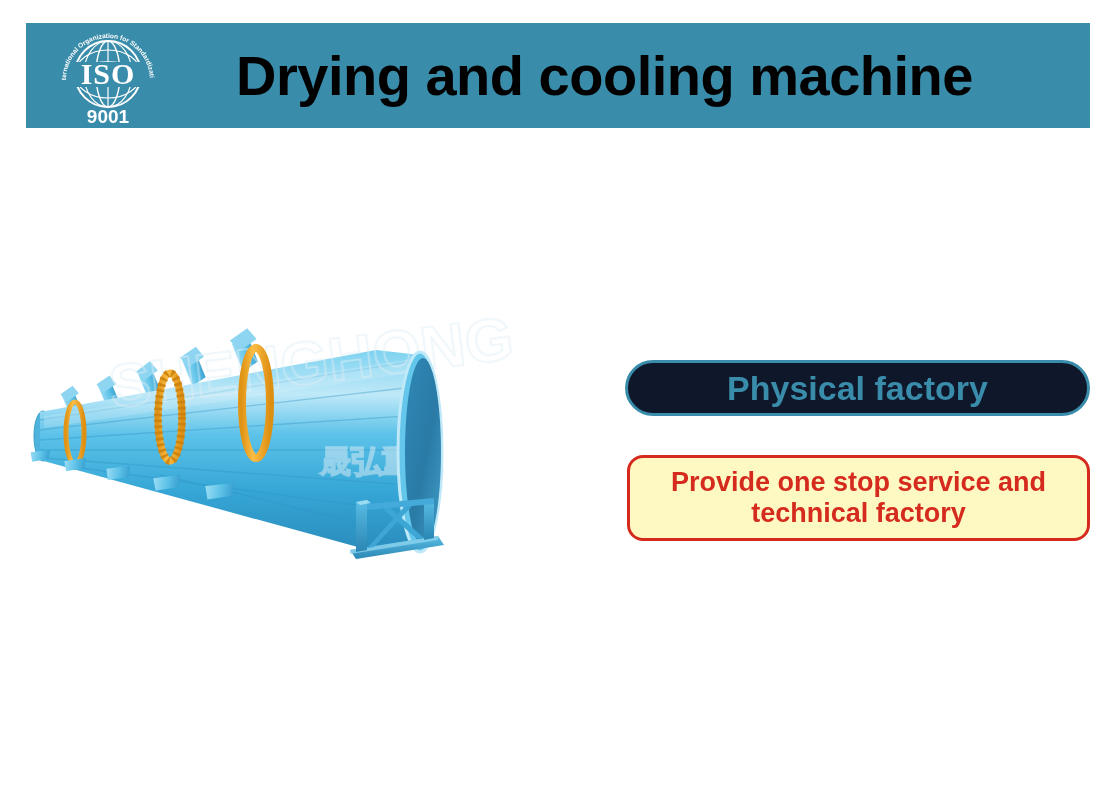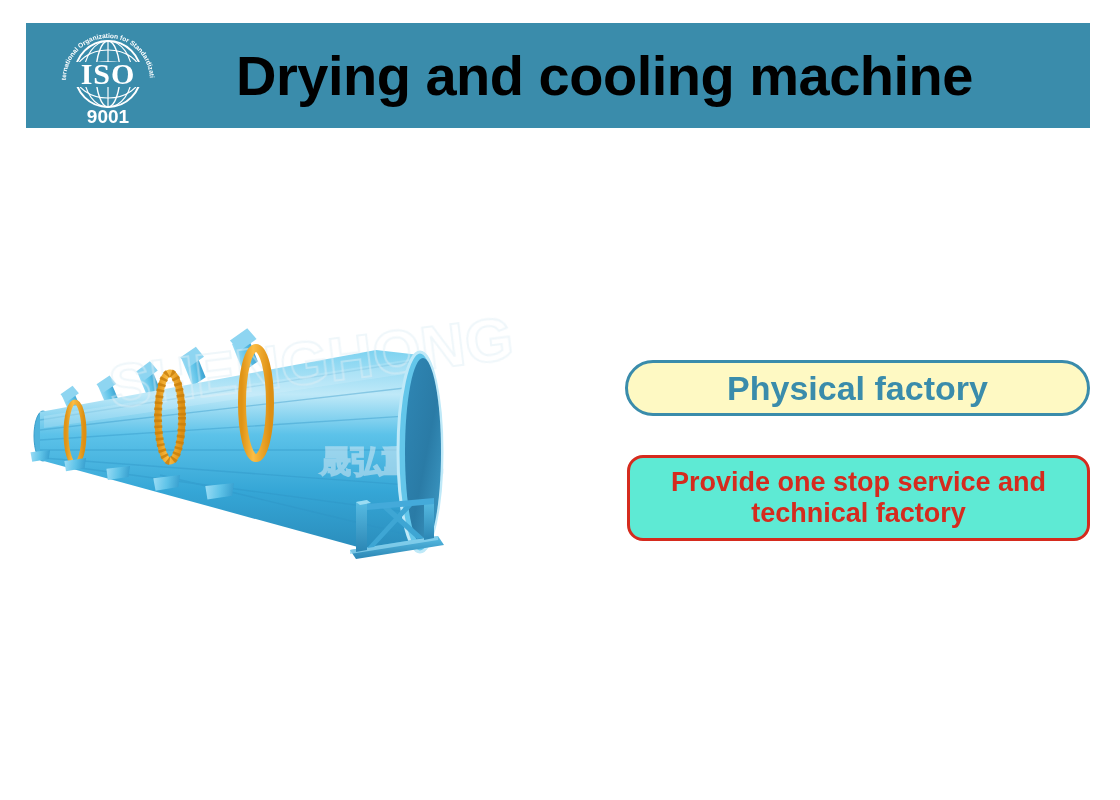--- a/index.html
+++ b/index.html
@@ -61,21 +61,21 @@
   
   #physical-factory-badge {
     position: absolute;
     left: 625px;
     top: 360px;
     width: 465px;
     height: 56px;
     box-sizing: border-box;
     border: 3px solid #3a8cab;
     border-radius: 28px;
-    background: #fef9c3;
+    background: #0f172a;
     display: flex;
     align-items: center;
     justify-content: center;
   }
   #physical-factory-badge .badge-text {
     color: #3a8cab;
     font-family: "Liberation Sans", sans-serif;
     font-weight: bold;
     font-size: 34px;
     line-height: 1;
@@ -84,21 +84,21 @@
 
   #service-note-box {
     position: absolute;
     left: 627px;
     top: 455px;
     width: 463px;
     height: 86px;
     box-sizing: border-box;
     border: 3px solid #d52b1e;
     border-radius: 16px;
-    background: #5eead4;
+    background: #fef9c3;
     display: flex;
     align-items: center;
     justify-content: center;
     padding: 0 12px;
   }
   #service-note-box .note-text {
     color: #d52b1e;
     font-family: "Liberation Sans", sans-serif;
     font-weight: bold;
     font-size: 27px;

